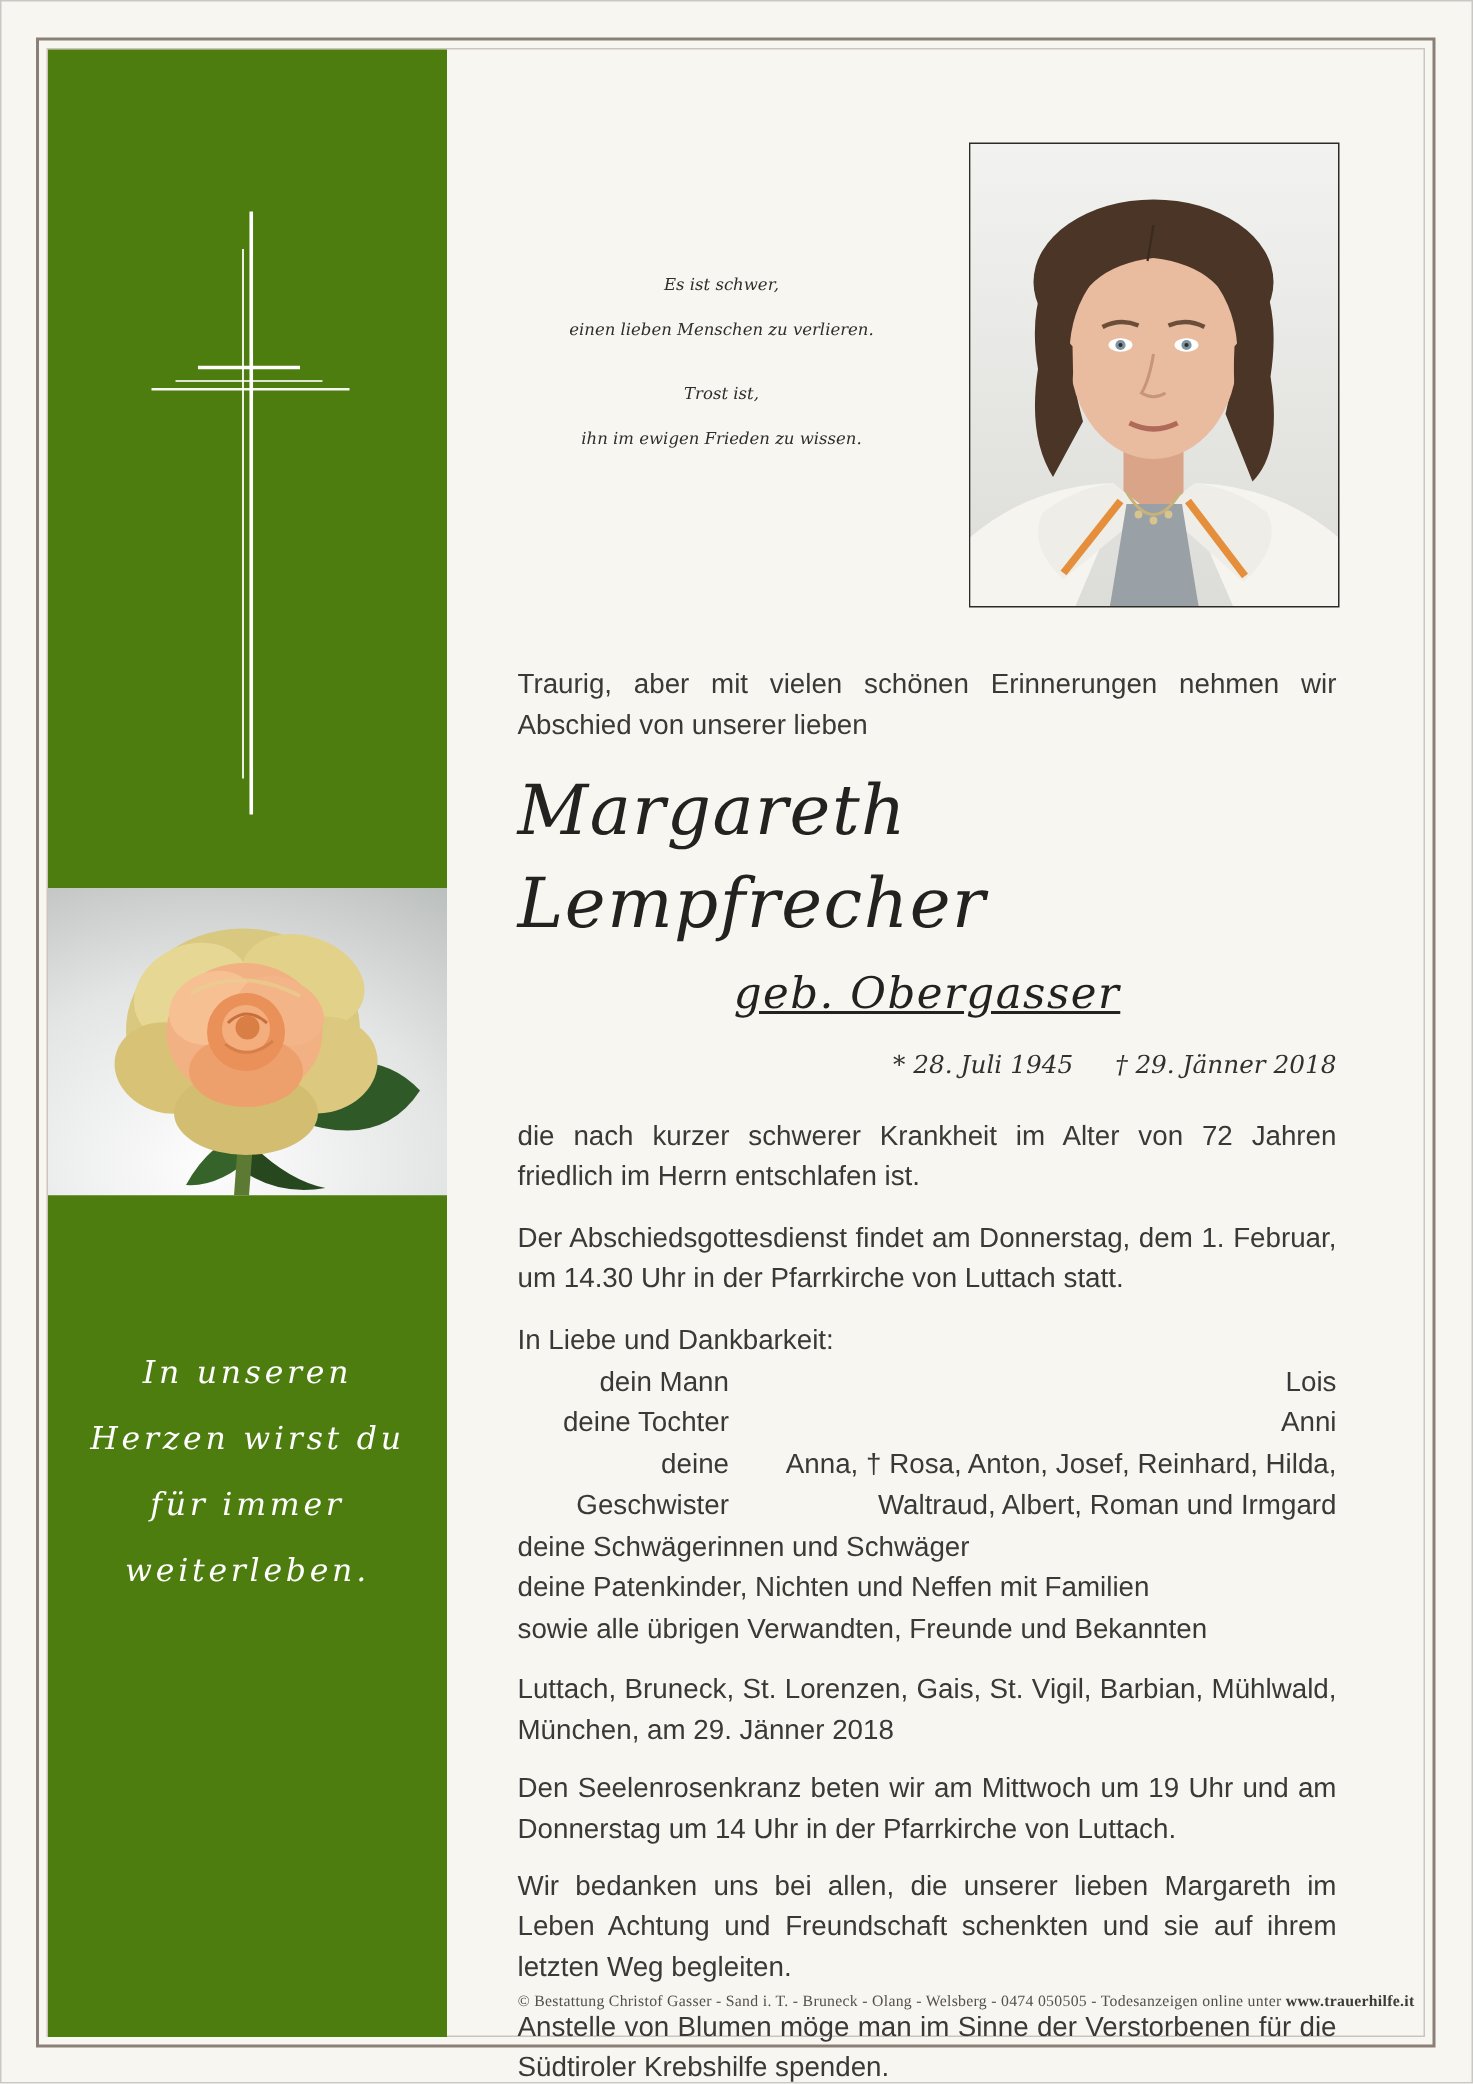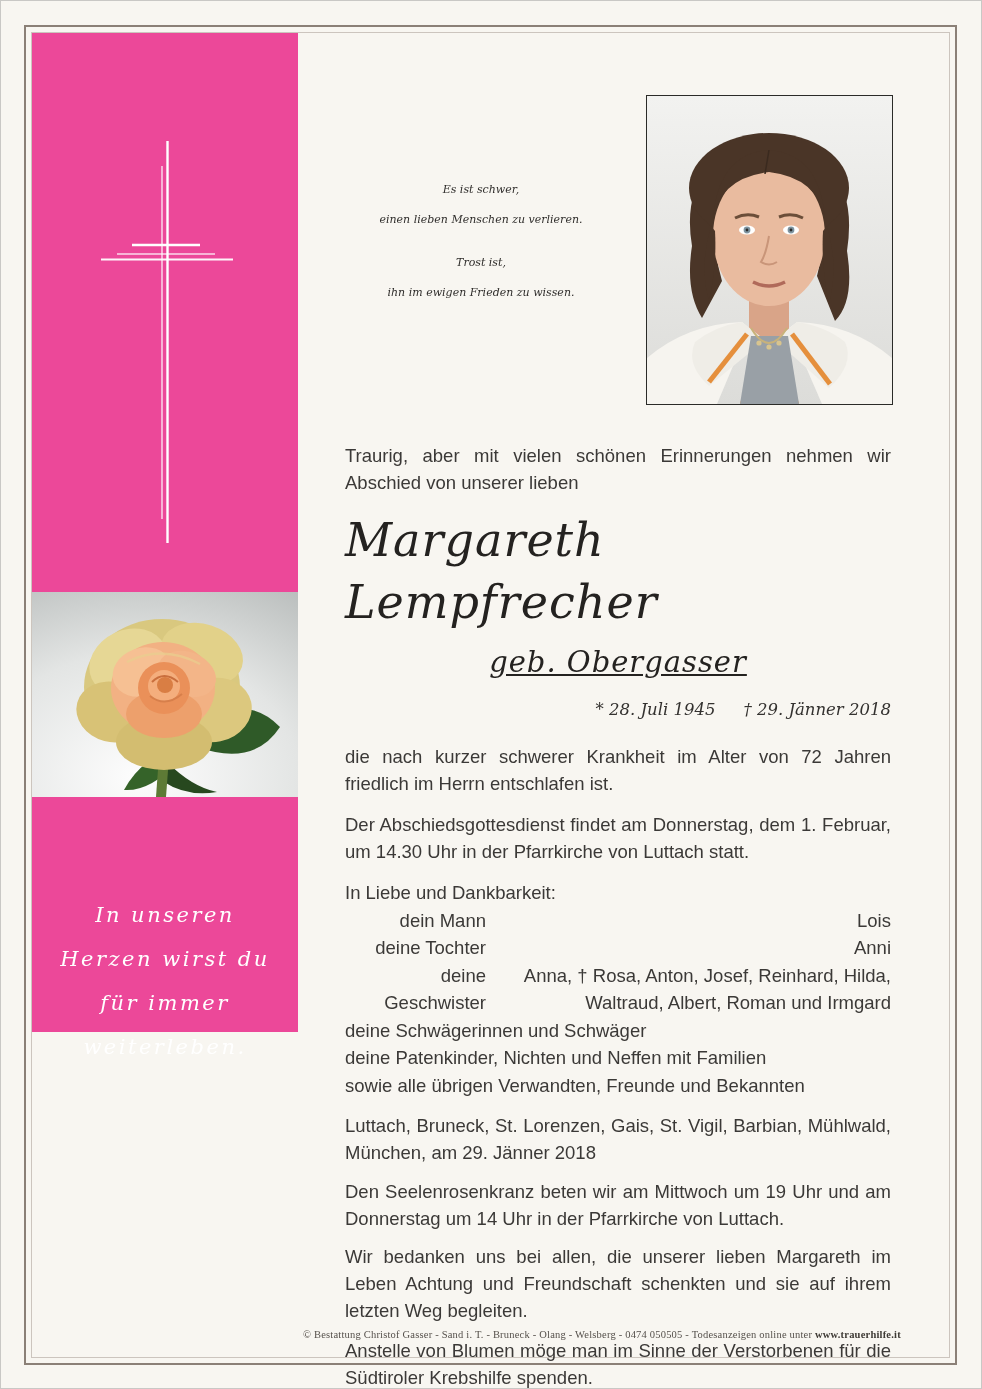--- a/index.html
+++ b/index.html
@@ -12,22 +12,22 @@
   .frame-outer {
     position:absolute; left:23px; top:24px; right:24px; bottom:23px;
     border:2px solid #8b8077; pointer-events:none;
   }
   .frame-inner {
     position:absolute; left:30px; top:31px; right:31px; bottom:30px;
     border:1px solid #ccc5be; pointer-events:none;
   }
   
   .sidebar {
-    position:absolute; left:31px; top:32px; width:266px; height:999px;
-    background:#ec4899;
+    position:absolute; left:31px; top:32px; width:266px; height:1325px;
+    background:#4d7c0f;
   }
   .cross { position:absolute; left:0; top:100px; width:266px; height:420px; }
   .rose  { position:absolute; left:0; top:559px; width:266px; height:205px; display:block; }
   .memorial {
     position:absolute; left:0; top:860px; width:266px; text-align:center;
     color:#ffffff; font-family:"DejaVu Serif", serif; font-style:italic;
     font-size:21px; line-height:44px; letter-spacing:2.5px;
   }
   
   .photo {
@@ -71,21 +71,21 @@
   .mrow { display:flex; line-height:27.5px;text-align:right; }
   .mlabel { flex:none; width:141px; }
   .mvalue { flex:1; }
   .mline { line-height:27.5px; }
   .places { margin-top:13px !important; }
   .rosary { margin-top:12px !important; }
   .thanks { margin-top:11px !important; }
   .donation { margin-top:13px !important; }
   
   .footer {
-    position:absolute; left:302px; top:1328px; width:640px; text-align:left;
+    position:absolute; left:302px; top:1328px; width:640px; text-align:right;
     font-family:"Liberation Serif", serif; font-size:10.5px; letter-spacing:0.2px;
     color:#55504b; white-space:nowrap;
   }
   .footer b { color:#3e3a35; }
 </style>
 </head>
 <body>
 
 <div class="page">
   <div class="frame-outer"></div>

